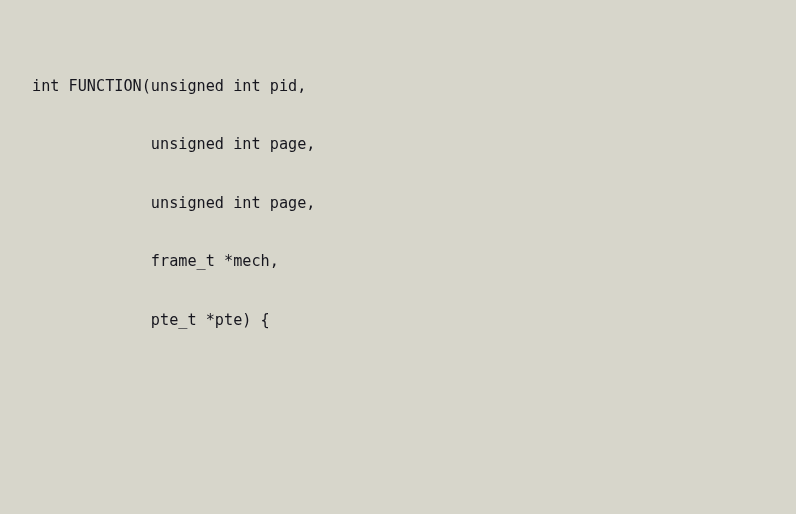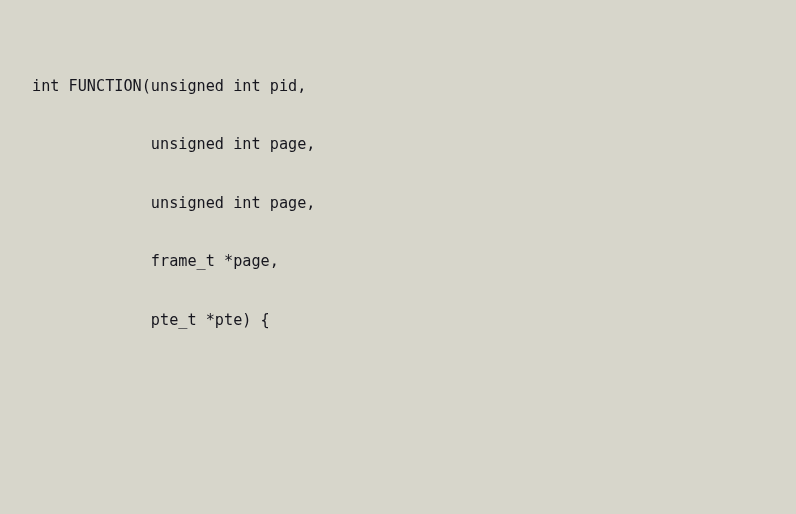--- a/index.html
+++ b/index.html
@@ -46,21 +46,21 @@
 </style>
 </head>
 <body style="background: rgb(215, 214, 203);">
 
 <div id="screen" style="background: rgb(215, 214, 203);">
   <div id="text-block" style="color: rgb(22, 22, 30);">
 
     <span class="line">int FUNCTION(unsigned int pid,</span>
     <span class="line">             unsigned int page,</span>
     <span class="line">             unsigned int page,</span>
-    <span class="line">             frame_t *page,</span>
+    <span class="line">             frame_t *mech,</span>
     <span class="line">             pte_t *pte) {</span>
 
     <span class="gap"></span>
 
     
 
     
 
     
 

